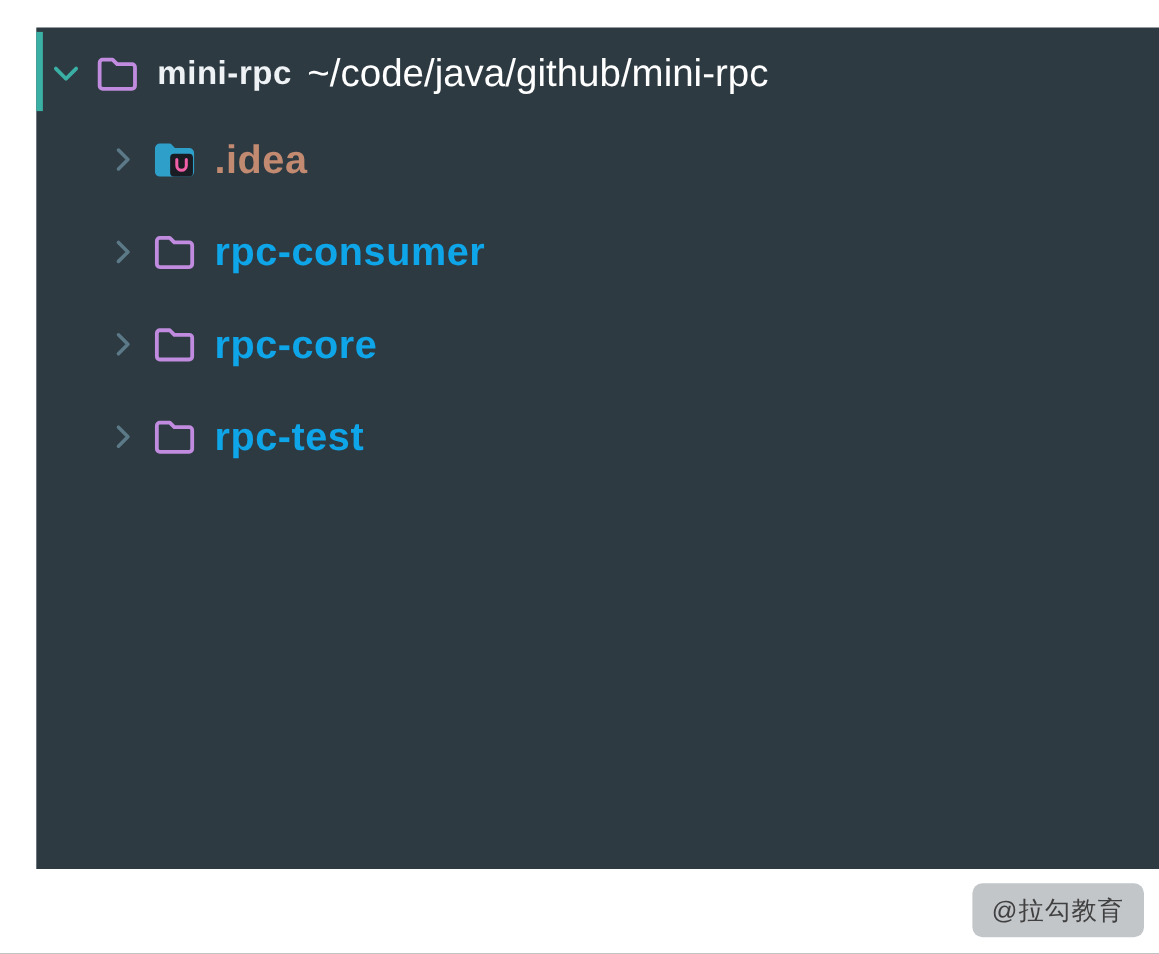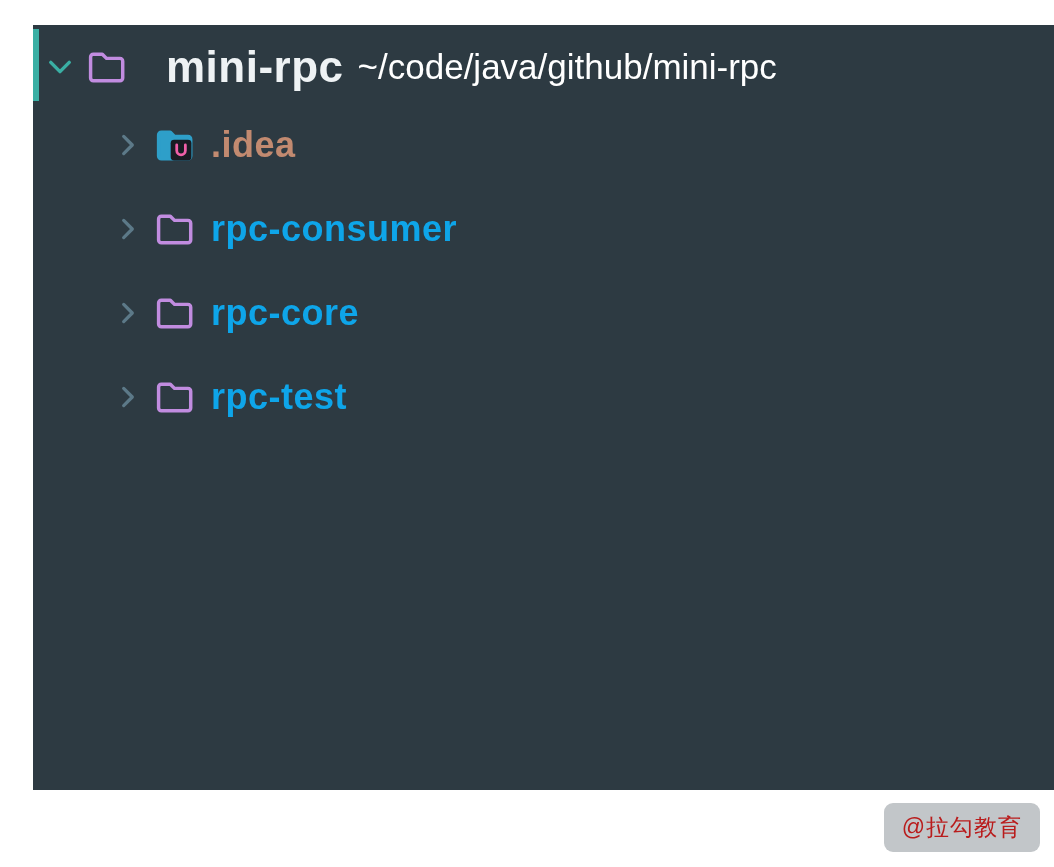--- a/index.html
+++ b/index.html
@@ -23,21 +23,21 @@
     align-items: center;
     height: 84px;
     position: relative;
     cursor: pointer;
   }
   .row.root-row {
     height: 72px;
     padding-left: 12px;
   }
   .row.child-row {
-    padding-left: 80px;
+    padding-left: 64px;
   }
   .accent-bar {
     position: absolute;
     left: 0; top: -2px;
     width: 6px; height: 72px;
     background: #3aafa4;
   }
   .chev {
     width: 30px; height: 30px;
     display: inline-flex;
@@ -48,26 +48,25 @@
   }
   .ficon {
     width: 44px; height: 40px;
     display: inline-flex;
     align-items: center;
     justify-content: center;
     flex: 0 0 auto;
     margin-right: 14px;
   }
   .root-name {
-    font-size: 44px;
+    font-size: 30px;
     font-weight: 700;
     color: #eef2f4;
     letter-spacing: 0.5px;
     white-space: nowrap;
-    margin-left: 23px;
   }
   .root-path {
     font-size: 35px;
     font-weight: 400;
     color: #ffffff;
     margin-left: 14px;
     white-space: nowrap;
   }
   .child-name {
     font-size: 36px;
@@ -76,21 +75,21 @@
     letter-spacing: 0.5px;
     white-space: nowrap;
   }
   .child-name.idea-name {
     color: #c28a70;
   }
   .watermark {
     position: absolute;
     right: 14px; bottom: 15px;
     background: #c2c6c9;
-    color: #b91c1c;
+    color: #404040;
     font-size: 23px;
     padding: 9px 18px;
     border-radius: 9px;
     letter-spacing: 1px;
   }
 </style>
 </head>
 <body>
 
 <div class="project-panel">

